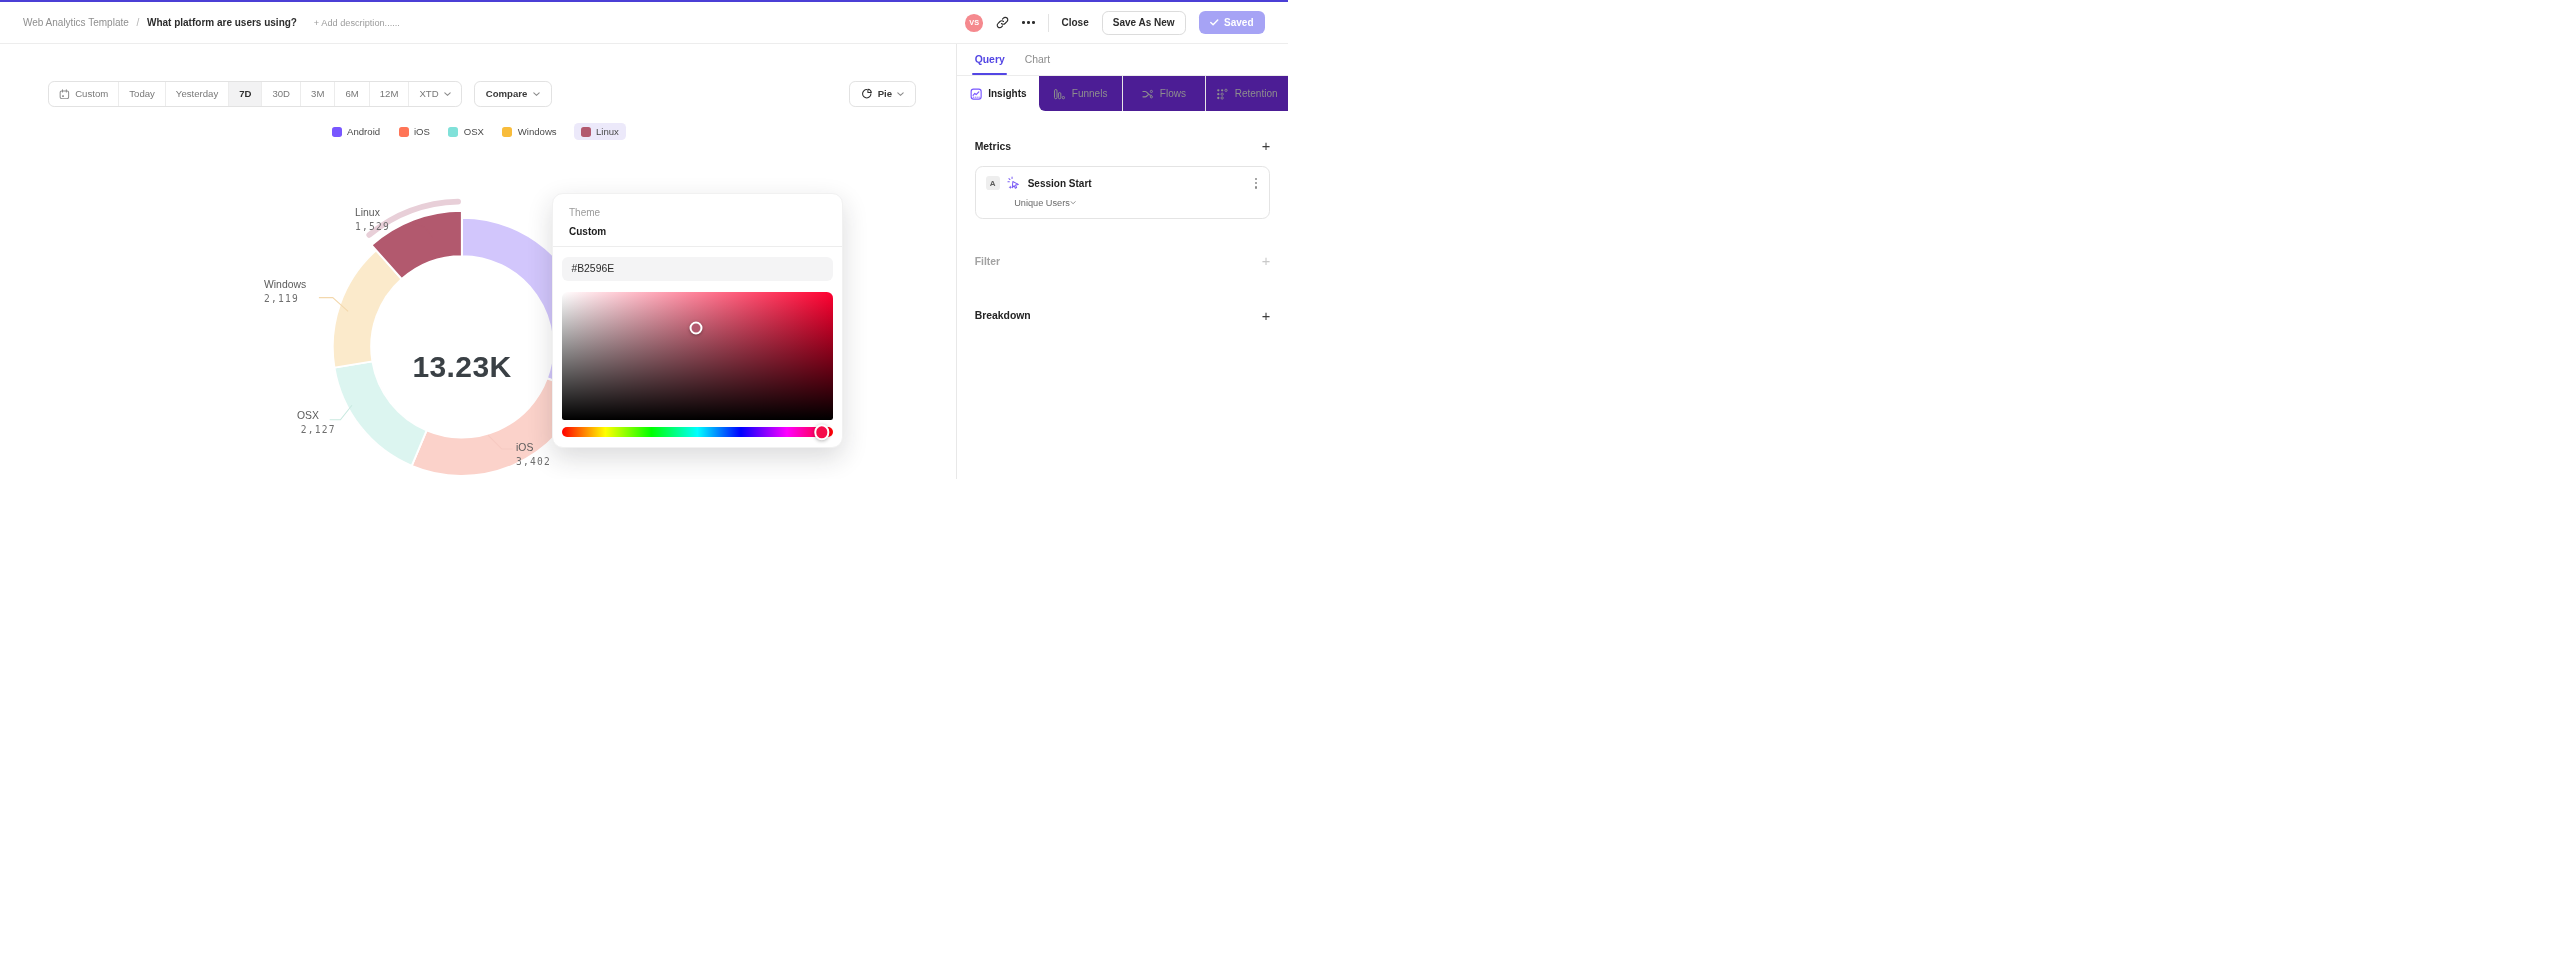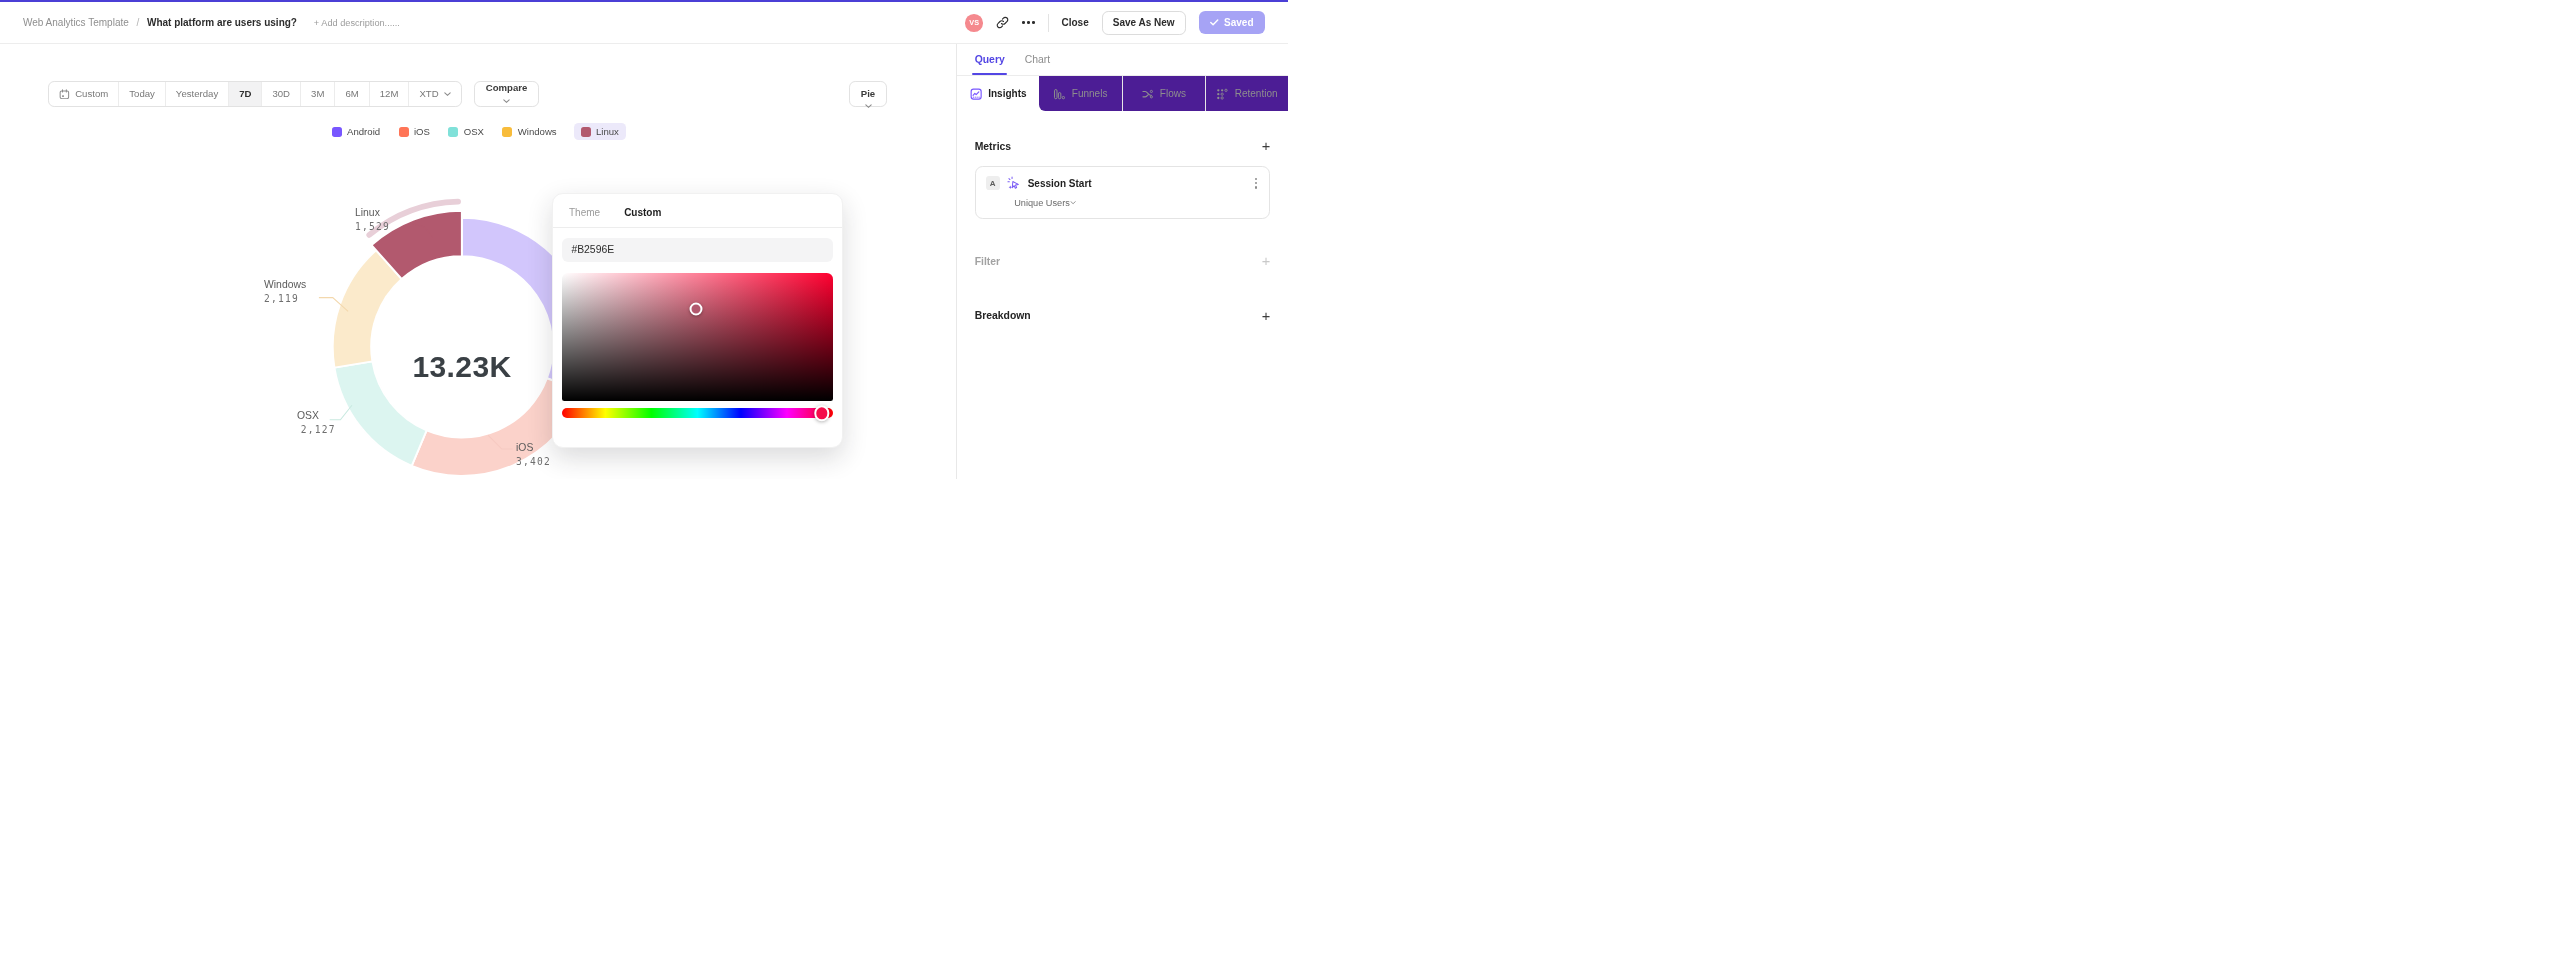--- a/index.html
+++ b/index.html
@@ -36,42 +36,42 @@
 
   
   .date-group { position:absolute; left:48px; top:37px; height:25.4px; display:flex; align-items:stretch;
                 border:0.8px solid #e2e2e2; border-radius:6.2px; background:#fff; overflow:hidden; }
   .seg { display:flex; align-items:center; gap:5.4px; padding:0 10px; font-size:9.6px; color:#787878;
          border-left:0.8px solid #ececec; cursor:pointer; white-space:nowrap; }
   .seg:first-child { border-left:none; }
   .seg.active { background:#f2f2f3; color:#2f2f2f; font-weight:700; }
   .pill-btn { position:absolute; top:37px; height:25.4px; display:flex; align-items:center; gap:5.4px;
               border:0.8px solid #e2e2e2; border-radius:6.2px; background:#fff; padding:0 10.8px;
-              font-size:9.6px; font-weight:600; color:#3a3a3a; cursor:pointer;flex-direction:column; }
+              font-size:9.6px; font-weight:600; color:#3a3a3a; cursor:pointer; }
   .chev { color:#8a8a8a; display:flex; }
 
   
   .legend { position:absolute; top:79px; left:0; width:100%; display:flex; justify-content:center;
             align-items:center; gap:15.4px; font-size:9.6px; color:#4a4a4a; }
   .leg-item { display:flex; align-items:center; gap:5.4px; padding:3.1px 1.5px; cursor:pointer; }
   .leg-item.hl { background:#ECE9FA; border-radius:4.6px; padding:3.1px 7px; }
   .swatch { width:10px; height:10px; border-radius:2.7px; }
 
   
   .pie-label { position:absolute; font-size:10.4px; color:#5b5b5b; line-height:1.25; }
   .pie-label .val { font-family:"DejaVu Sans Mono", monospace; font-size:9.6px; color:#6e6e6e;
                     letter-spacing:1.2px; margin-top:1.5px; }
   .center-total { position:absolute; left:462px; top:303px; transform:translate(-50%,-50%);
                   font-size:30px; font-weight:700; color:#3A4045; letter-spacing:0.4px;margin-top:20px; }
 
   
   .picker { position:absolute; left:552px; top:149px; width:291px; height:255px; background:#fff;
             border-radius:10.8px; border:0.8px solid #f1f1f1;
             box-shadow:0 9.2px 26px rgba(30,30,40,.16); z-index:5; }
-  .picker-tabs { display:flex; gap:24px; padding:13px 16px 8.5px; border-bottom:0.8px solid #ededed; }
+  .picker-tabs { display:flex; gap:8px; padding:13px 16px 8.5px; border-bottom:0.8px solid #ededed;flex-direction:column; }
   .ptab { font-size:10px; font-weight:500; color:#9b9b9b; cursor:pointer; }
   .ptab.active { color:#1d1d1d; font-weight:700; }
   .hex-input { margin:10px 9.2px 0; height:24px; background:#f4f4f5; border-radius:6.2px;
                font-size:10.4px; color:#2b2b2b; display:flex; align-items:center; padding:0 9.2px; }
   .sat-area { position:relative; margin:11.5px 9.2px 0; height:128px; border-radius:6.2px 6.2px 2.3px 2.3px;
               background:linear-gradient(to bottom, rgba(0,0,0,0), #000),
                          linear-gradient(to right, #fff, #ff0030); cursor:crosshair; }
   .sat-handle { position:absolute; width:13px; height:13px; border-radius:50%;
                 border:2.3px solid #fff; box-shadow:0 0.8px 3.1px rgba(0,0,0,.35);
                 transform:translate(-50%,-50%); }

